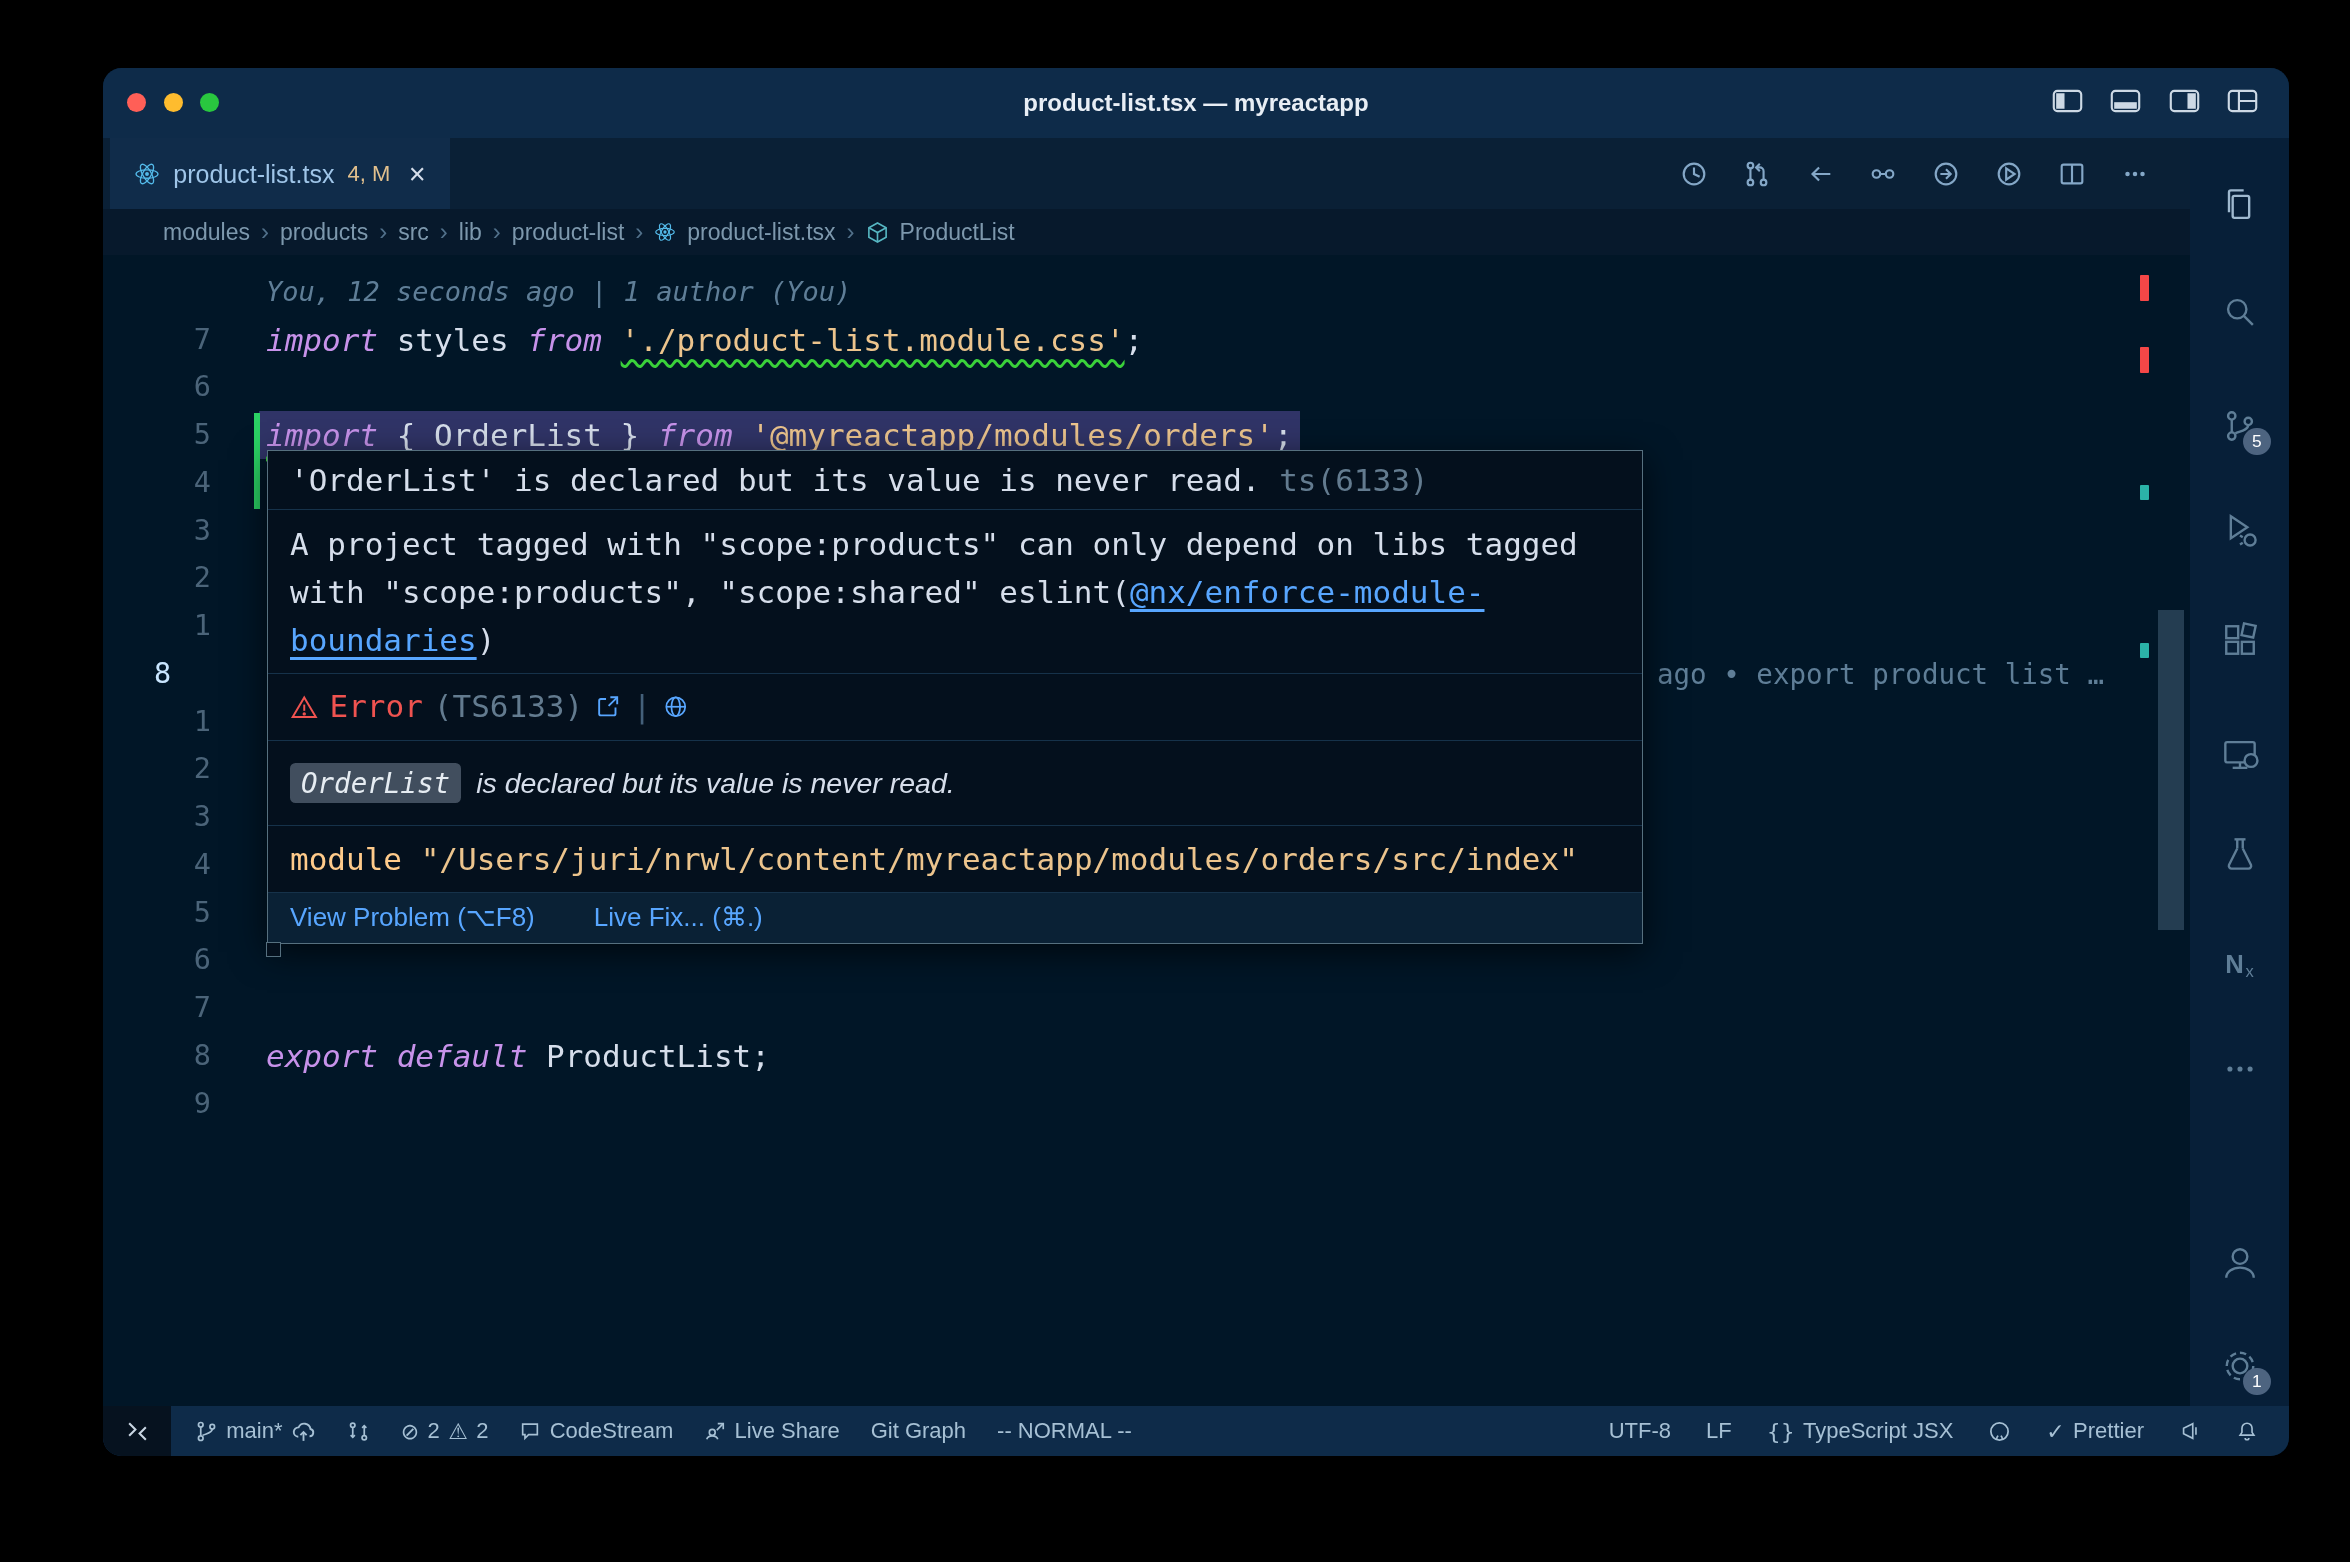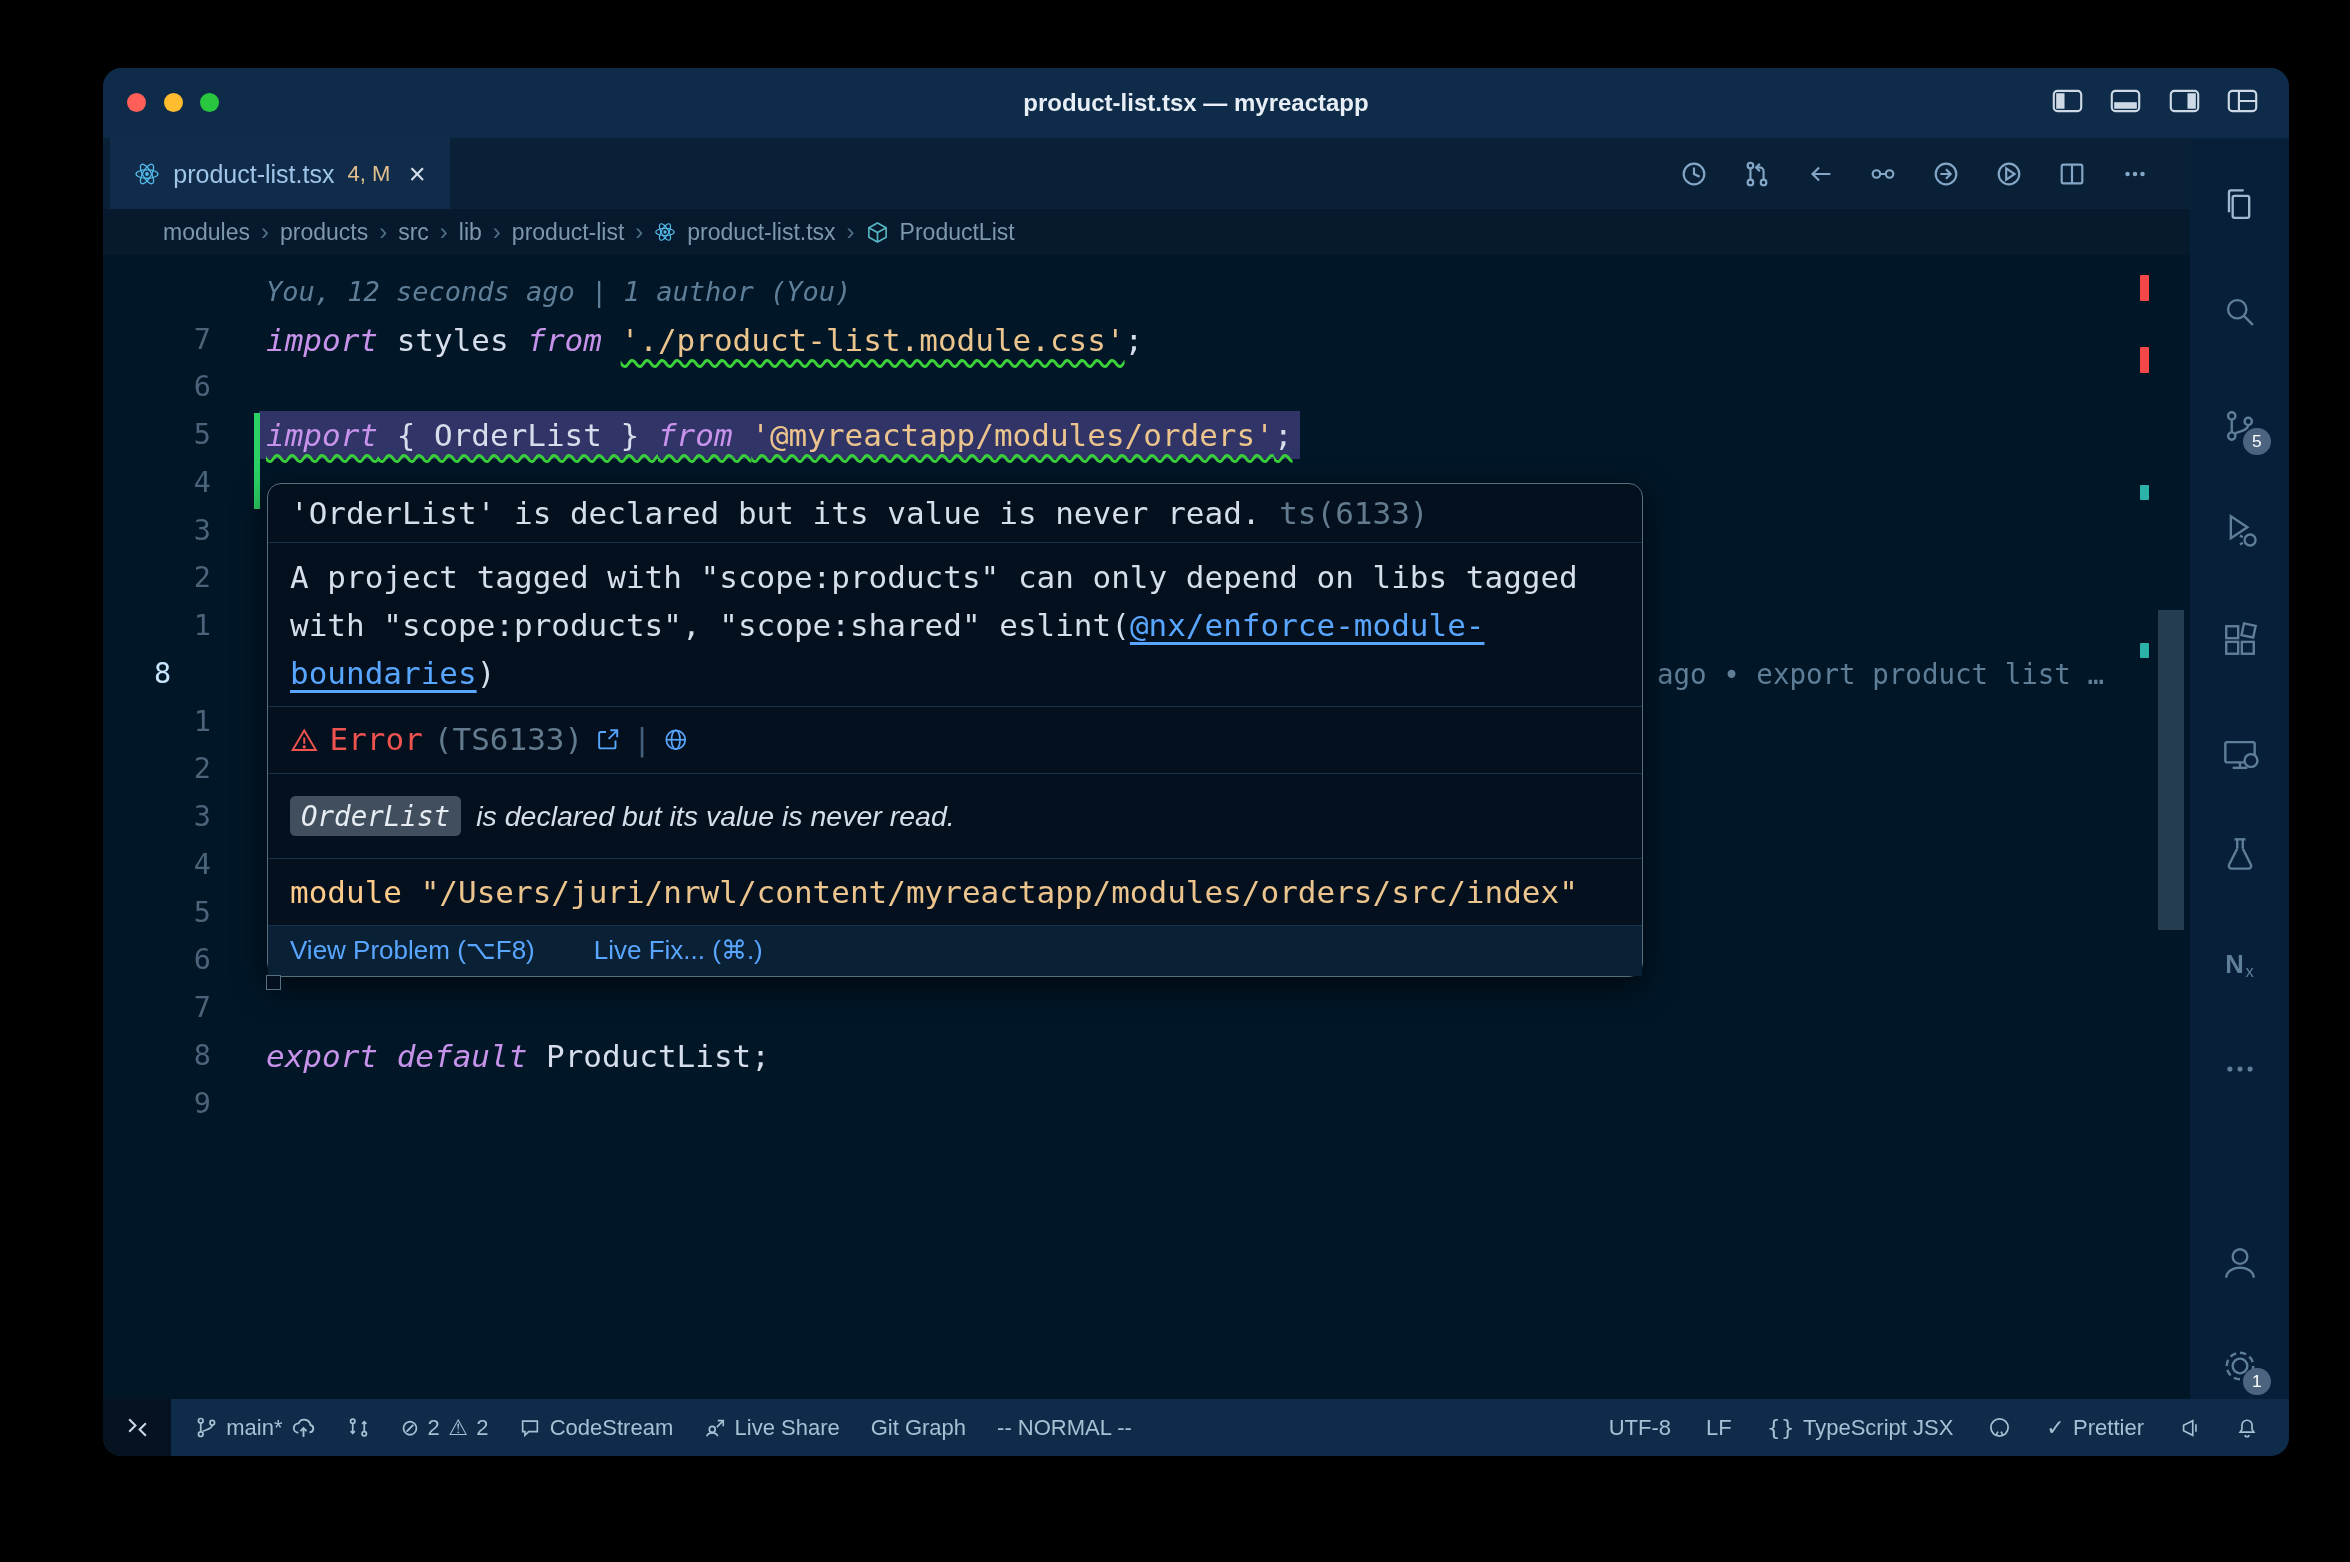--- a/index.html
+++ b/index.html
@@ -43,22 +43,22 @@
   .code.blame{font-size:27px;font-style:italic;color:#5f7e97;}
   .hint{position:absolute;left:1554px;line-height:48px;white-space:pre;color:#5f7e97;
     font-family:"DejaVu Sans Mono",monospace;font-size:27.5px;}
   .change-bar{position:absolute;left:151px;top:158px;width:6.4px;height:96px;background:#2bd164;}
   
   .mark{position:absolute;left:2037px;width:9.2px;border-radius:0.9px;}
   .mark.red{background:#f44747;} .mark.teal{background:#2bb3a8;}
   .scroll-thumb{position:absolute;left:2055px;width:26px;top:355px;height:320px;background:rgba(95,126,151,.38);}
   
   .tooltip{position:absolute;left:164px;top:195px;width:1374px;background:#04101d;border:1.8px solid #56707f;
-    border-radius:14px;z-index:10;font-family:"DejaVu Sans Mono",monospace;font-size:31px;color:#d6deeb;
-    box-shadow:0 9.2px 33px rgba(0,0,0,.65);margin-top:33px;}
+    border-radius:0;z-index:10;font-family:"DejaVu Sans Mono",monospace;font-size:31px;color:#d6deeb;
+    box-shadow:0 9.2px 33px rgba(0,0,0,.65);}
   .tt-sec{padding:9.2px 22px;border-top:1.8px solid #16324a;}
   .tt-sec:first-child{border-top:none;}
   .tt1{line-height:40px;white-space:nowrap;overflow:hidden;}
   .tt2{line-height:48px;}
   .dim{color:#637b8f;}
   .link{color:#58a6ff;text-decoration:underline;text-underline-offset:5.5px;cursor:pointer;}
   .tt3{display:flex;align-items:center;gap:11px;padding:14.7px 22px;line-height:37px;}
   .err{color:#ef5350;}
   .tt3 svg{display:block;}
   .tt-sep{color:#44607a;}
@@ -71,21 +71,21 @@
     font-family:"Liberation Sans",sans-serif;font-size:26px;line-height:33px;}
   .tt-action{color:#58a6ff;cursor:pointer;}
   .gripper{position:absolute;left:-1.8px;bottom:-14.7px;width:13px;height:13px;background:#04101d;border:1.8px solid #56707f;}
   
   .activity{position:absolute;top:70px;right:0;width:99px;bottom:49px;background:#071f38;}
   .act{position:absolute;left:27.5px;width:44px;height:44px;cursor:pointer;}
   .act svg{display:block;}
   .abadge{position:absolute;right:-9.2px;bottom:-7.3px;min-width:27.5px;height:27.5px;border-radius:13.8px;
     background:#4d6480;color:#fff;font-size:17.4px;line-height:27.5px;text-align:center;padding:0 3.7px;box-sizing:border-box;}
   
-  .statusbar{position:absolute;left:0;right:0;bottom:0;height:57px;background:#0e2b49;display:flex;
+  .statusbar{position:absolute;left:0;right:0;bottom:0;height:50px;background:#0e2b49;display:flex;
     align-items:center;color:#a6c0d4;font-size:22px;}
   .remote-cell{width:68px;align-self:stretch;background:#06121f;display:flex;align-items:center;justify-content:center;cursor:pointer;}
   .sb-left{display:flex;align-items:center;gap:31px;padding-left:24px;}
   .sb-right{margin-left:auto;display:flex;align-items:center;gap:35px;padding-right:31px;}
   .sb-item{display:flex;align-items:center;gap:8.3px;cursor:pointer;white-space:nowrap;}
   .sb-item svg{display:block;}
   .glyph{font-family:"DejaVu Sans",sans-serif;}
 </style>
 </head>
 <body>

